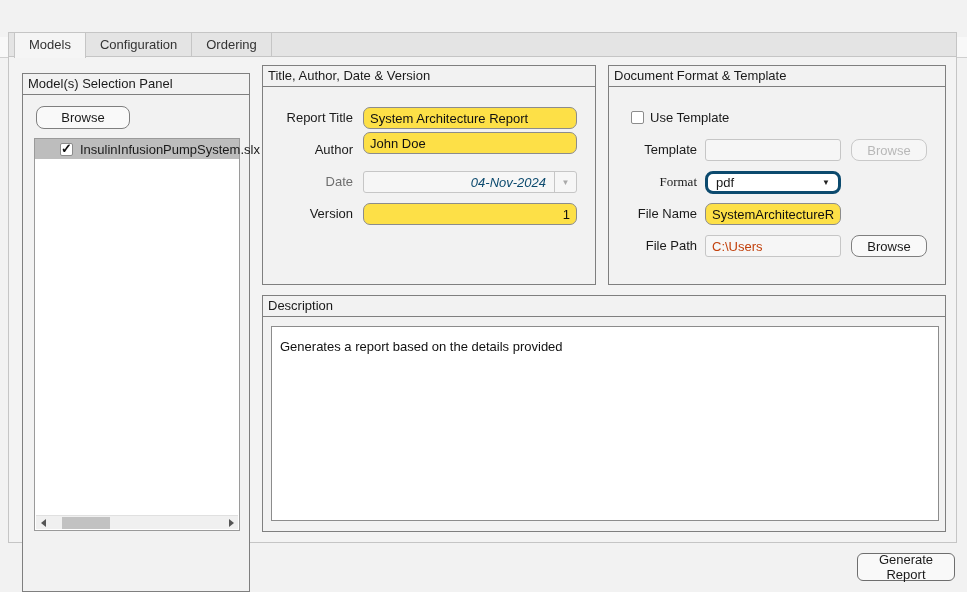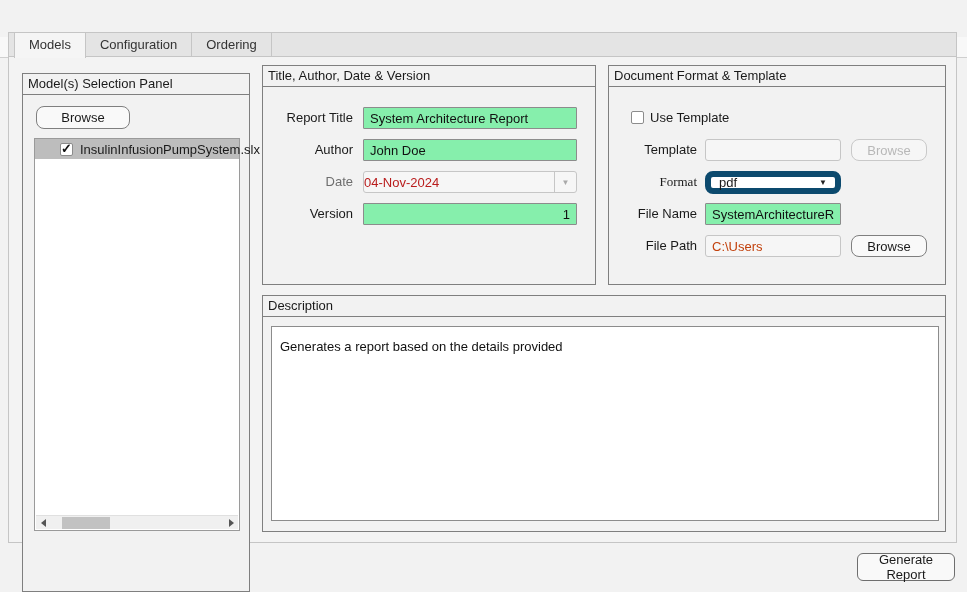--- a/index.html
+++ b/index.html
@@ -50,42 +50,42 @@
     border-radius:8px; text-align:center; color:#1a1a1a;
     font-family:"Liberation Sans", sans-serif; font-size:13px; cursor:default;
     display:flex; align-items:center; justify-content:center;
   }
   .btn.disabled { color:#b8b8b8; border-color:#c9c9c9; background:#f6f6f6; }
   .field-label {
     position:absolute; width:88px; text-align:right; height:22px; line-height:22px;
     white-space:nowrap;
   }
   .tfield {
-    position:absolute; height:22px; border:1px solid #8c8c8c; background:#86efac;
+    position:absolute; height:22px; border:1px solid #8c8c8c; background:#fde047;
     font-family:"Liberation Sans", sans-serif; font-size:13px; color:#111;
-    padding:0 6px; outline:none; border-radius:1px;
+    padding:0 6px; outline:none; border-radius:7px;
   }
   .tfield.right { text-align:right; }
   .tfield.disabled {
     background:#f6f6f6; border-color:#c6c6c6; color:#c2410c; border-radius:3px;
   }
   .datefield {
     position:absolute; height:22px; border:1px solid #c6c6c6; background:#f6f6f6;
     border-radius:3px; display:flex; align-items:center;
   }
   .datefield .dval {
-    flex:1; text-align:left; color:#b91c1c; padding-right:8px;
+    flex:1; text-align:right; color:#0c4a6e; padding-right:8px;font-style:italic;
   }
   .datefield .darrow {
     width:22px; height:100%; border-left:1px solid #c6c6c6;
     display:flex; align-items:center; justify-content:center;
     color:#a9a9a9; font-size:8px;
   }
   .combo {
-    position:absolute; height:23px; border:6px solid #0c4a6e; background:#fff;
+    position:absolute; height:23px; border:3px solid #0c4a6e; background:#fff;
     border-radius:8px; display:flex; align-items:center; padding:0 8px;
   }
   .combo .cval { flex:1; }
   .combo .carrow { font-size:8px; color:#222; }
   .cbox {
     position:absolute; width:13px; height:13px; background:#fff;
     border:1px solid #8c8c8c; border-radius:2px;
   }
   .cbox .mark {
     position:absolute; left:0px; top:-3px; font-size:13px; font-weight:bold; color:#111;
@@ -169,21 +169,21 @@
   </div>
 </div>
 
 <div class="panel" style="left:262px; top:65px; width:334px; height:220px;">
   <div class="panel-title">Title, Author, Date &amp; Version</div>
 
   <div class="field-label" style="left:2px; top:41px;">Report Title</div>
   <input class="tfield" style="left: 100px; top: 41px; width: 214px;" type="text" value="System Architecture Report">
 
   <div class="field-label" style="left:2px; top:73px;">Author</div>
-  <input class="tfield" style="left: 100px; top: 73px; width: 214px;" type="text" value="John Doe">
+  <input class="tfield" style="left: 100px; top: 66px; width: 214px;" type="text" value="John Doe">
 
   <div class="field-label" style="left:2px; top:105px; color:#6e6e6e;">Date</div>
   <div class="datefield" style="left:100px; top:105px; width:214px;">
     <span class="dval">04-Nov-2024</span>
     <span class="darrow">▼</span>
   </div>
 
   <div class="field-label" style="left:2px; top:137px;">Version</div>
   <input class="tfield right" style="left: 100px; top: 137px; width: 214px;" type="text" value="1">
 </div>

